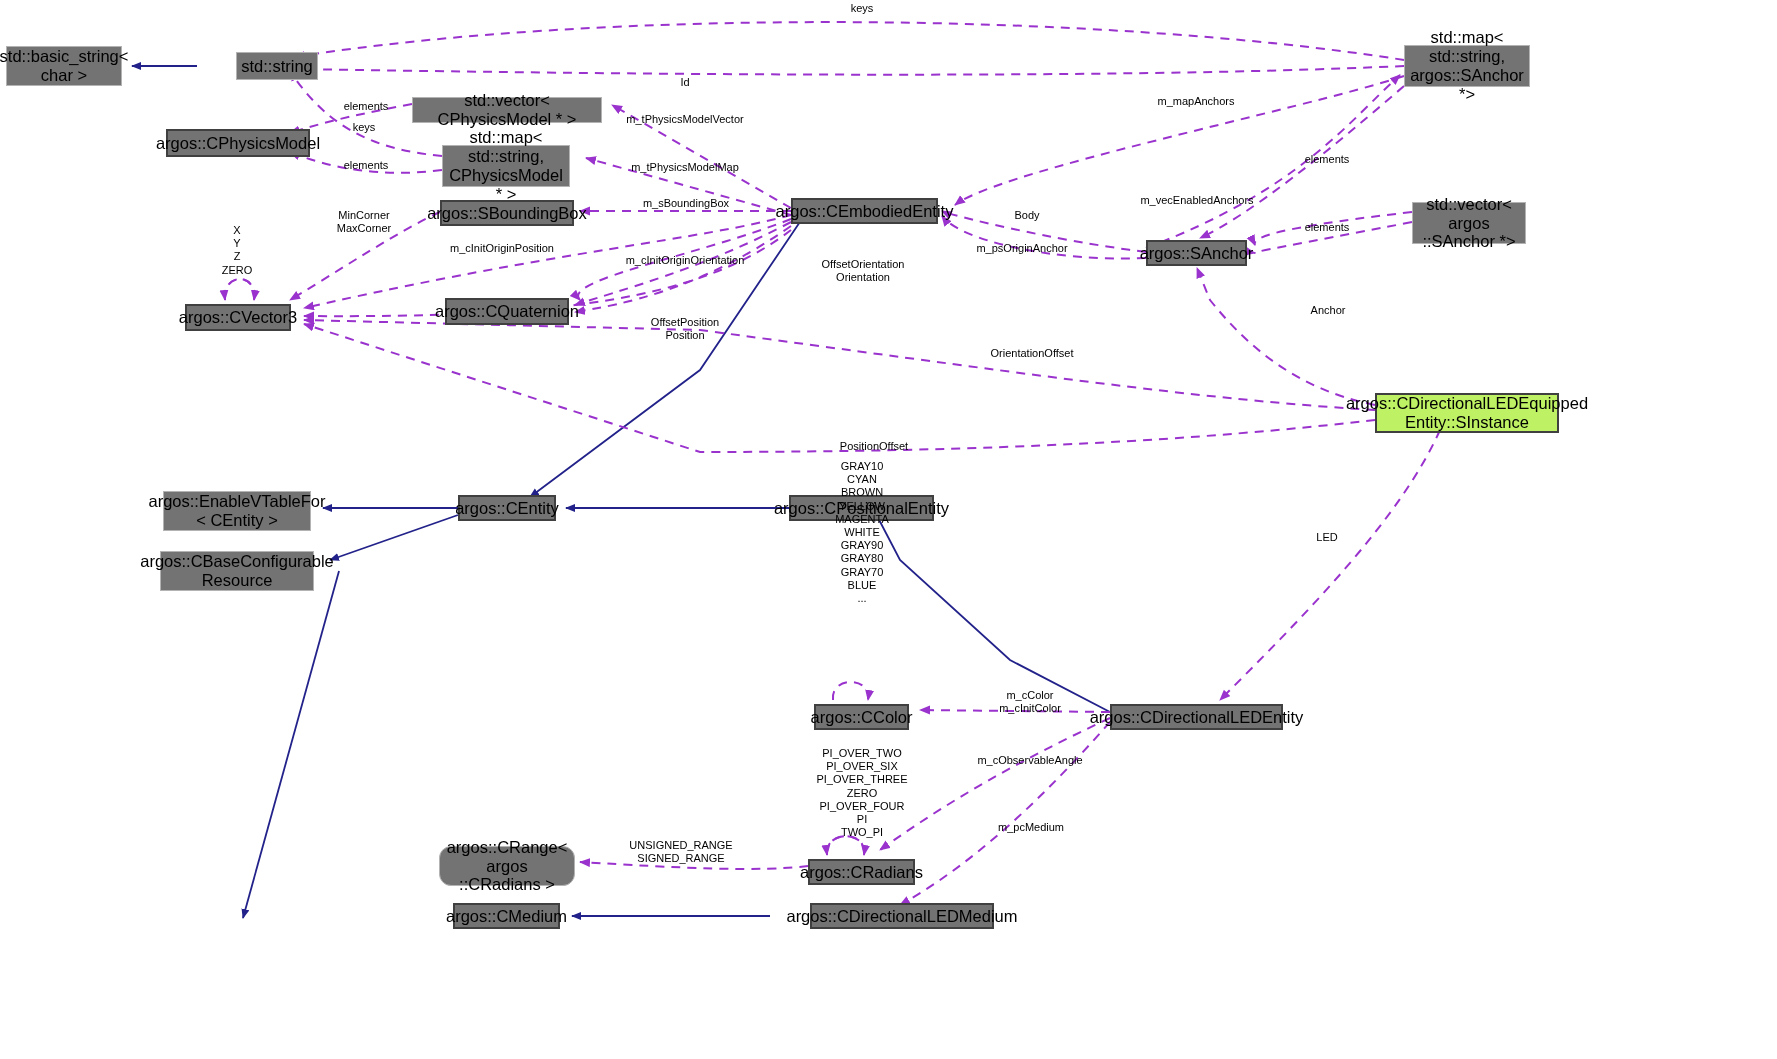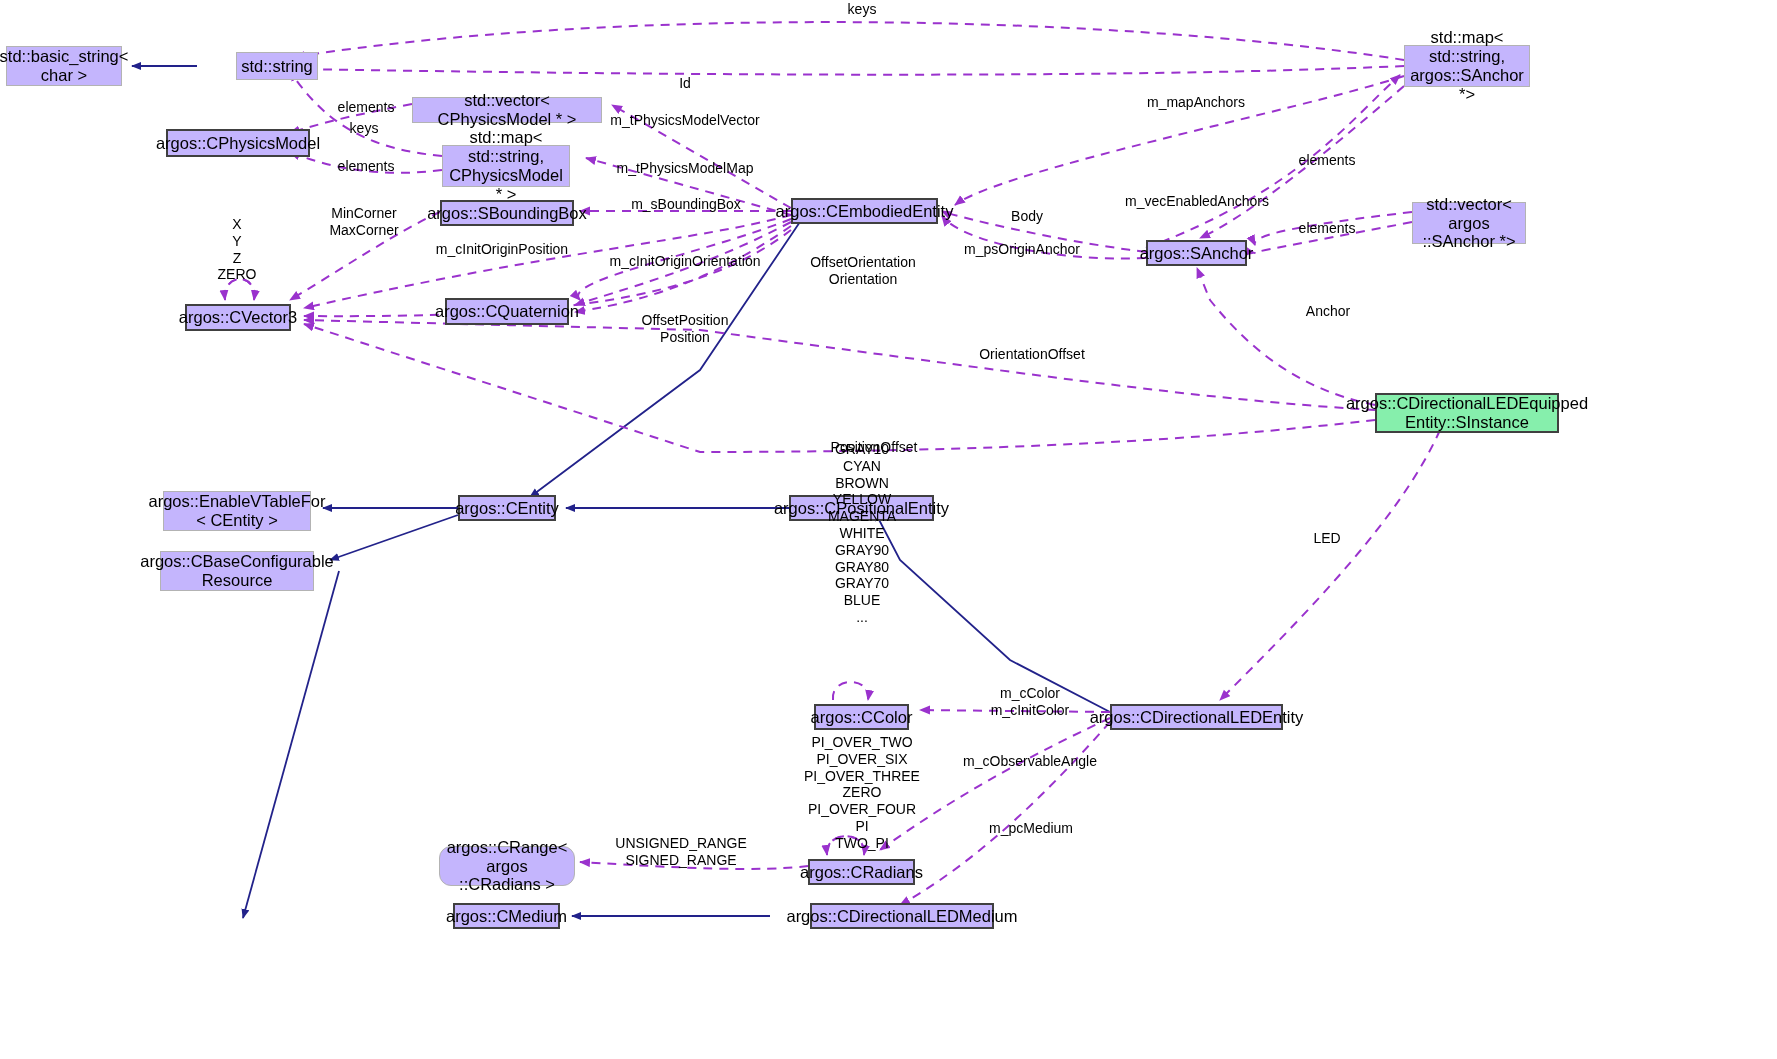--- a/index.html
+++ b/index.html
@@ -2,35 +2,35 @@
 <html><head>
 <meta charset="utf-8">
 <style>
   html,body{margin:0;padding:0;background:#ffffff;}
   body{font-family:"Liberation Sans","DejaVu Sans",sans-serif;}
   #diagram{position:relative;width:1777px;height:1059px;background:#ffffff;overflow:hidden;}
   #edges{position:absolute;left:0;top:0;width:1777px;height:1059px;}
   .node{
     position:absolute;
     box-sizing:border-box;
-    background:#c4b5fd;
+    background:#737373;
     display:flex;align-items:center;justify-content:center;
     text-align:center;
     font-size:16.5px;
     color:#000000;
     line-height:1.15;
     white-space:pre-line;
     padding:2px 6px;
   }
   .node.thin{border:1px solid #b3b3b3;}
   .node.bold{border:2px solid #404040;}
-  .node.current{border:2px solid #404040;background:#86efac;}
+  .node.current{border:2px solid #404040;background:#bef264;}
   .elabel{
     position:absolute;
-    font-size:14px;
+    font-size:11px;
     color:#000000;
     text-align:center;
     line-height:1.2;
     white-space:pre-line;
     transform:translate(-50%,-50%);
     pointer-events:none;
   }
 </style>
 </head>
 <body>

